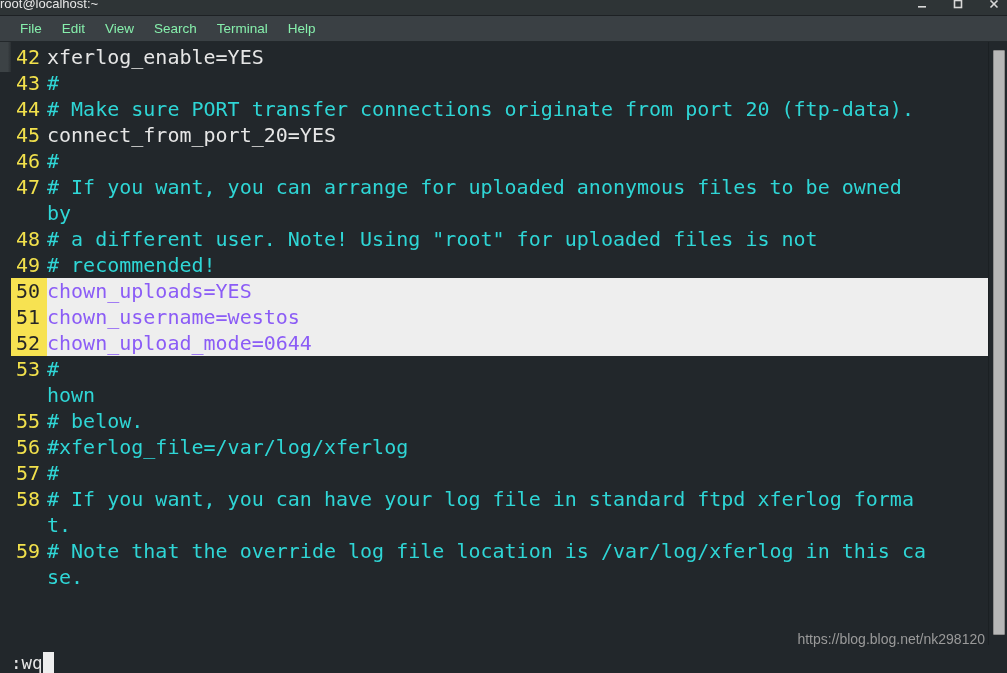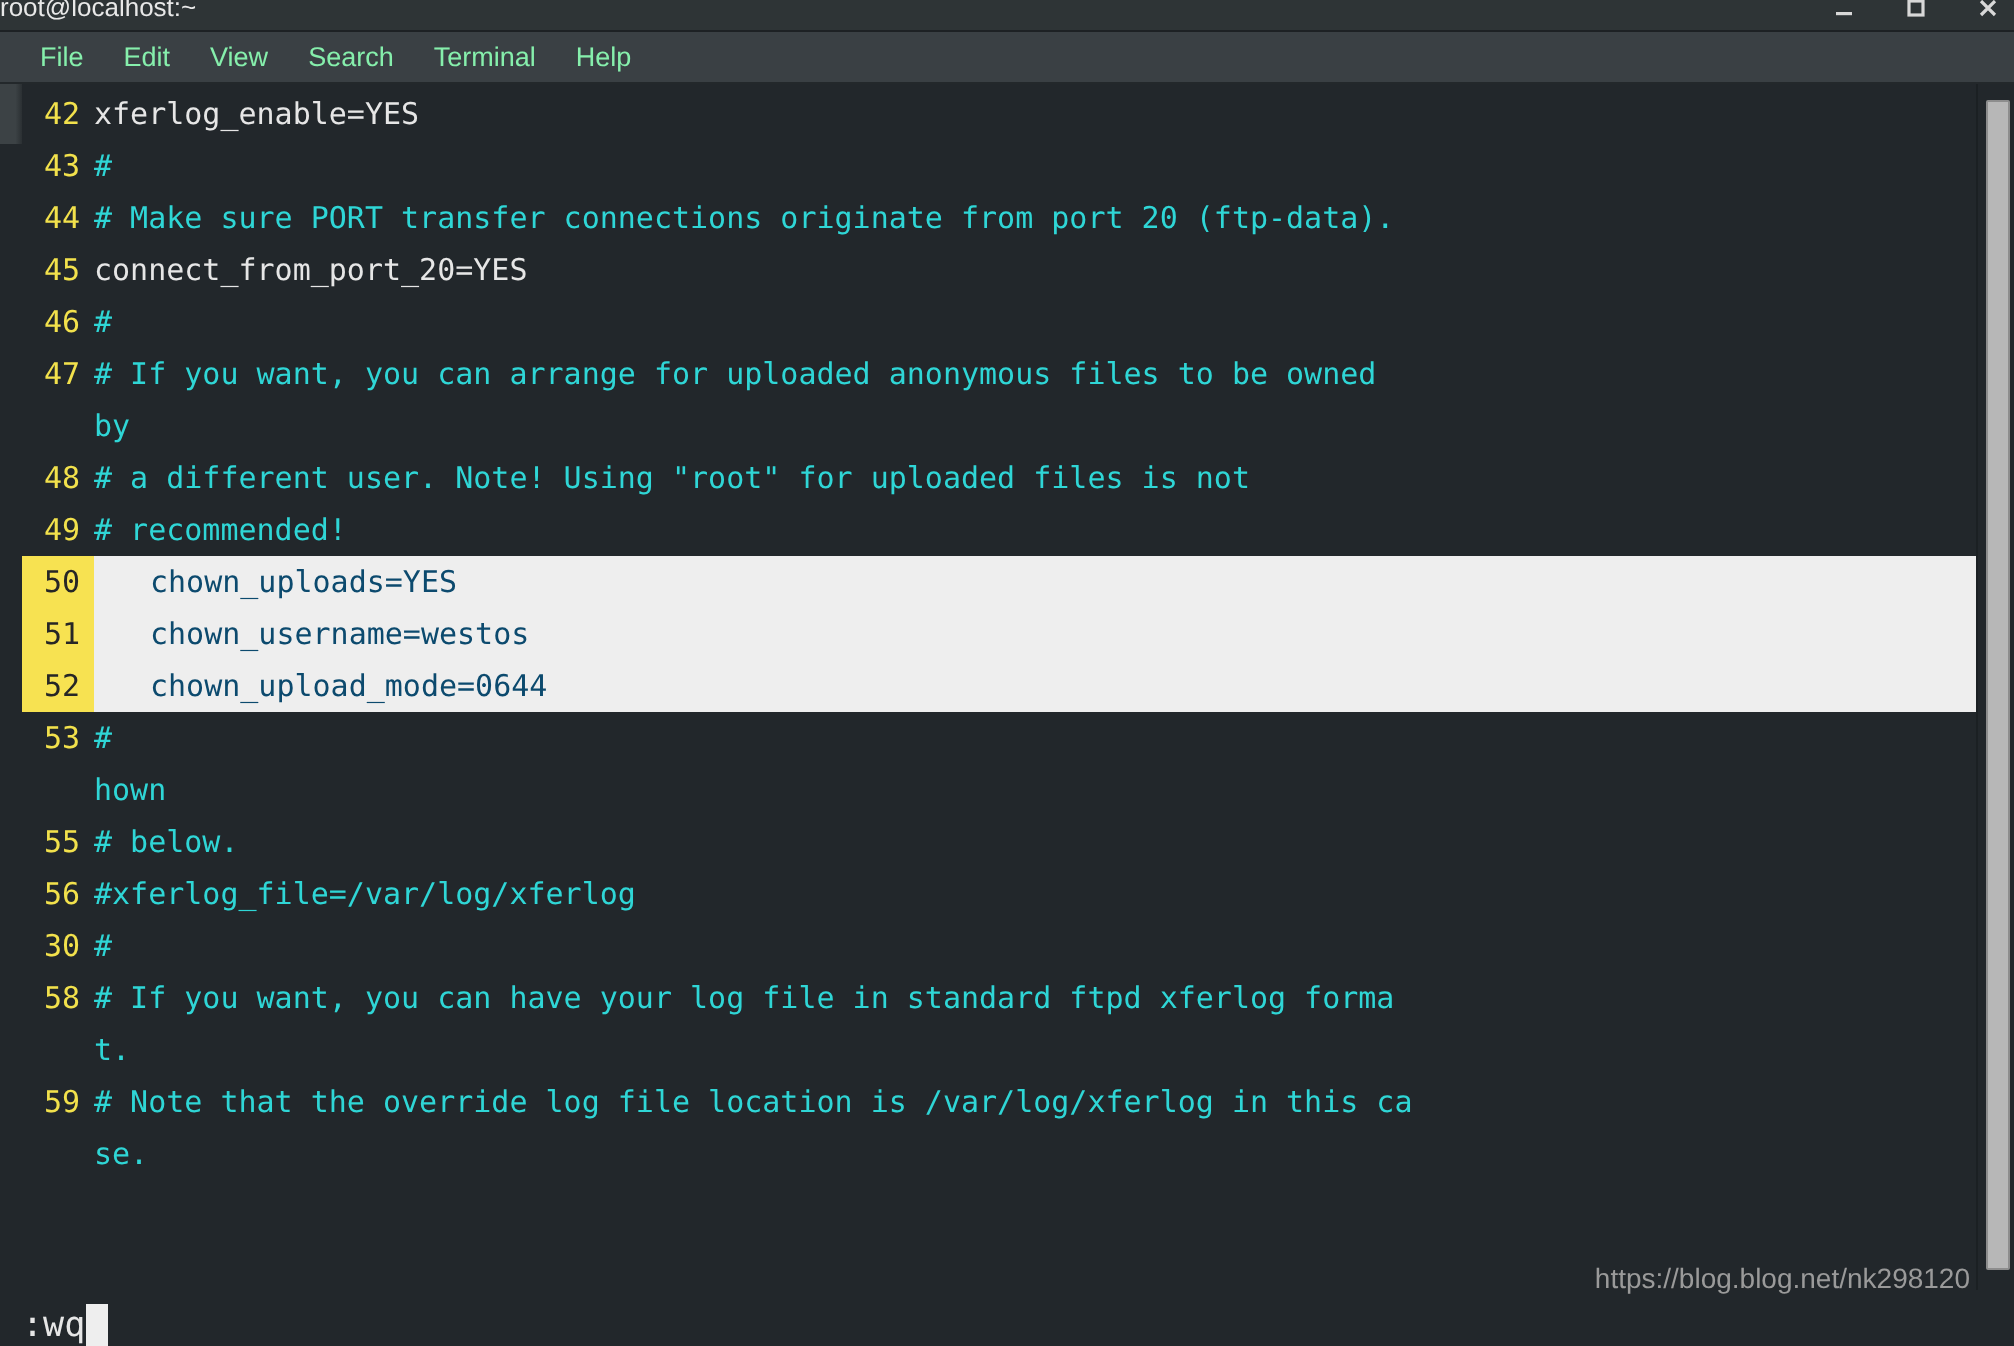--- a/index.html
+++ b/index.html
@@ -107,21 +107,21 @@
     overflow: hidden;
     background: #22272b;
     padding-top: 2px;
   }
 
   
   .erow {
     display: flex;
     align-items: flex-end;
     font-family: "DejaVu Sans Mono", monospace;
-    font-size: 15px;
+    font-size: 20px;
     line-height: 26px;
     white-space: pre;
   }
   .gutter {
     flex: 0 0 auto;
     width: 36px;
     text-align: right;
     color: #f2e14c;
     padding-right: 7px;
     user-select: none;
@@ -138,21 +138,21 @@
 
   
   .erow.sel .gutter {
     background: #f7e251;
     color: #262626;
   }
   .erow.sel .content {
     background: #eeeeee;
   }
   .erow.sel .content .c-code,
-  .erow.sel .content .c-comment { color: #0c4a6e; padding-left: 28px; }
+  .erow.sel .content .c-comment { color: #8b5cf6; }
 
   
   .erow.cont .gutter { color: transparent; }
 
   
   #scrollbar {
     position: absolute;
     right: 0;
     top: 0;
     bottom: 0;
@@ -256,21 +256,21 @@
           <div class="erow cont"><div class="gutter"></div><div class="content"><span class="c-comment">by</span></div></div>
           <div class="erow"><div class="gutter">48</div><div class="content"><span class="c-comment"># a different user. Note! Using "root" for uploaded files is not</span></div></div>
           <div class="erow"><div class="gutter">49</div><div class="content"><span class="c-comment"># recommended!</span></div></div>
           <div class="erow sel"><div class="gutter">50</div><div class="content"><span class="c-code">chown_uploads=YES</span></div></div>
           <div class="erow sel"><div class="gutter">51</div><div class="content"><span class="c-code">chown_username=westos</span></div></div>
           <div class="erow sel"><div class="gutter">52</div><div class="content"><span class="c-code">chown_upload_mode=0644</span></div></div>
           <div class="erow"><div class="gutter">53</div><div class="content"><span class="c-comment">#</span></div></div>
           <div class="erow cont"><div class="gutter"></div><div class="content"><span class="c-comment">hown</span></div></div>
           <div class="erow"><div class="gutter">55</div><div class="content"><span class="c-comment"># below.</span></div></div>
           <div class="erow"><div class="gutter">56</div><div class="content"><span class="c-comment">#xferlog_file=/var/log/xferlog</span></div></div>
-          <div class="erow"><div class="gutter">30</div><div class="content"><span class="c-comment">#</span></div></div>
+          <div class="erow"><div class="gutter">57</div><div class="content"><span class="c-comment">#</span></div></div>
           <div class="erow"><div class="gutter">58</div><div class="content"><span class="c-comment"># If you want, you can have your log file in standard ftpd xferlog forma</span></div></div>
           <div class="erow cont"><div class="gutter"></div><div class="content"><span class="c-comment">t.</span></div></div>
           <div class="erow"><div class="gutter">59</div><div class="content"><span class="c-comment"># Note that the override log file location is /var/log/xferlog in this ca</span></div></div>
           <div class="erow cont"><div class="gutter"></div><div class="content"><span class="c-comment">se.</span></div></div>
         </div>
 
       <div id="scrollbar">
         <div id="scroll-thumb"></div>
       </div>
     </div>

